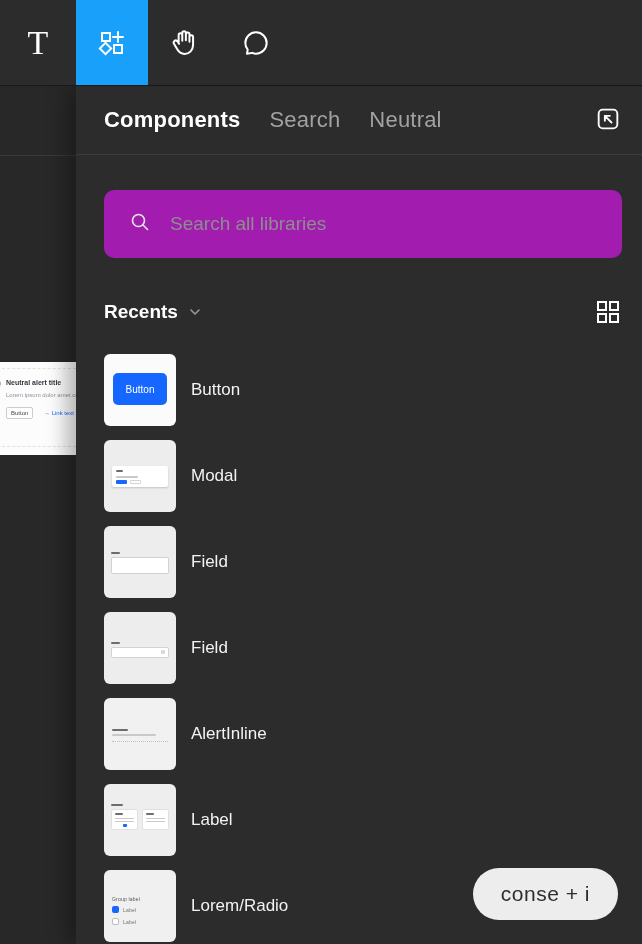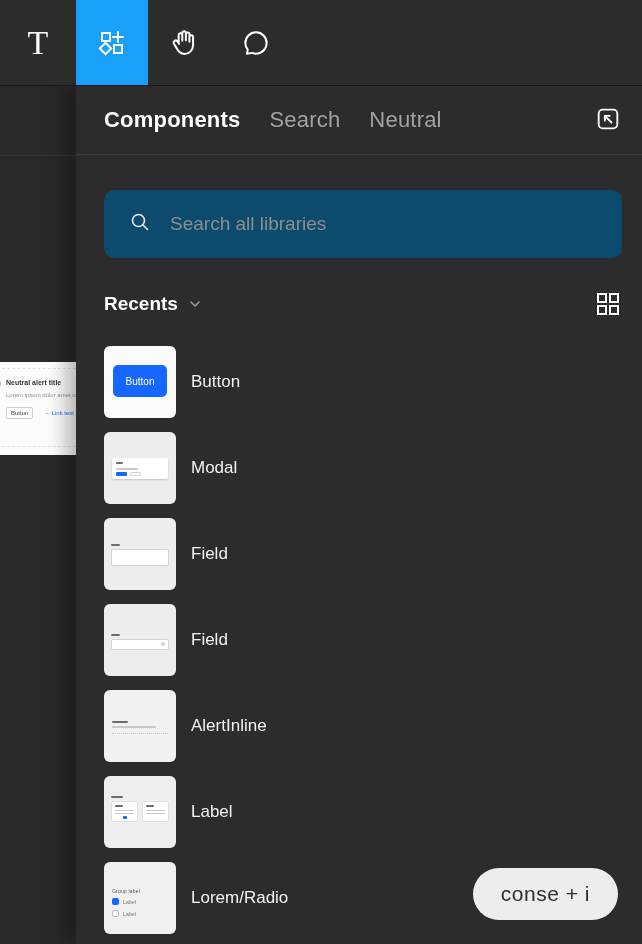--- a/index.html
+++ b/index.html
@@ -33,27 +33,27 @@
   .panel{ position:absolute; left:76px; top:86px; width:566px; height:858px; background:#2c2c2c;
           box-shadow:-10px 0 18px rgba(0,0,0,.28); }
   .panel-header{ height:69px; display:flex; align-items:center; padding:0 14px 0 28px;
                  border-bottom:1px solid #3d3d3d; }
   .tabs{ display:flex; gap:29px; align-items:center; }
   .tab{ font-size:22px; color:#a2a2a2; cursor:pointer; letter-spacing:.2px; }
   .tab.active{ color:#ffffff; font-weight:700; }
   .popout-btn{ margin-left:auto; width:40px; height:40px; display:flex; align-items:center; justify-content:center;
                background:none; border:none; cursor:pointer; }
 
-  .search-bar{ margin:35px 20px 4px 28px; width:518px; height:68px; background:#0c4a6e; border-radius:10px;
+  .search-bar{ margin:35px 20px 4px 28px; width:518px; height:68px; background:#a21caf; border-radius:10px;
                display:flex; align-items:center; padding:0 24px; }
   .search-bar input{ flex:1; background:transparent; border:none; outline:none; margin-left:18px;
                      font-size:19px; color:#e6e6e6; font-family:"Liberation Sans", sans-serif; }
   .search-bar input::placeholder{ color:#8e8e8e; }
 
-  .section-row{ margin-top:32px; padding:0 20px 0 28px; display:flex; align-items:center;text-align:center; }
+  .section-row{ margin-top:40px; padding:0 20px 0 28px; display:flex; align-items:center;text-align:center; }
   .section-title{ font-size:19px; font-weight:700; color:#ffffff; }
   .chev{ margin-left:10px; cursor:pointer; display:flex; }
   .grid-btn{ margin-left:auto; background:none; border:none; cursor:pointer; display:flex; }
 
   .list{ margin-top:28px; padding-left:28px; }
   .row{ display:flex; align-items:center; height:72px; margin-bottom:14px; cursor:pointer; }
   .row-label{ font-size:17px; color:#f2f2f2; margin-left:15px; }
 
   .thumb{ position:relative; width:72px; height:72px; border-radius:6px; overflow:hidden; flex:0 0 72px; }
   .t-light{ background:#ededed; }

